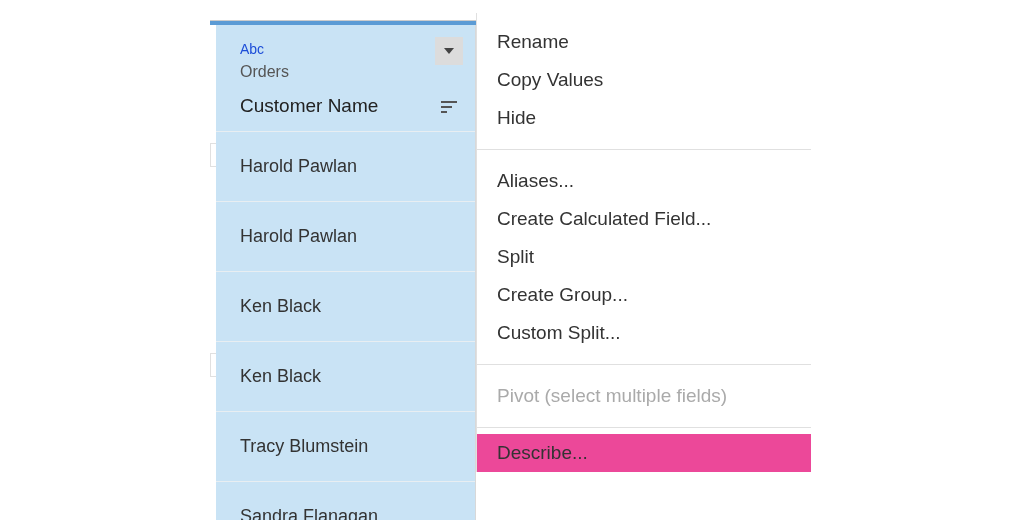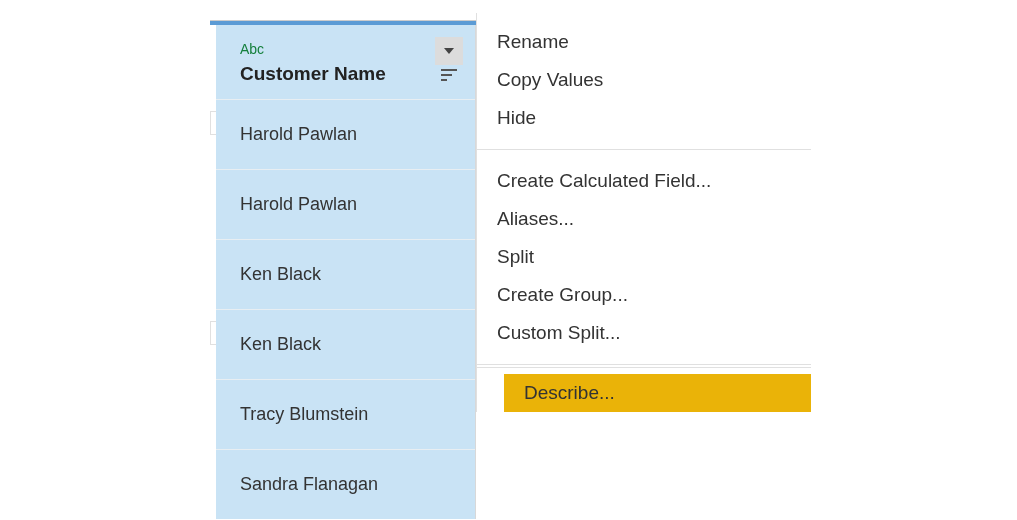--- a/index.html
+++ b/index.html
@@ -34,33 +34,33 @@
       left: 216px;
       width: 260px;
       background: #c9e3f5;
       border-right: 1px solid #d8d8d8;
     }
     .header {
       padding: 16px 20px 14px 24px;
       position: relative;
     }
     .type-label {
-      color: #15803d;
+      color: #1d4ed8;
       font-size: 14px;
       margin-bottom: 6px;
     }
     .table-label {
       color: #555;
       font-size: 16px;
       margin-bottom: 14px;
     }
     .field-name {
       color: #222;
       font-size: 19px;
-      font-weight: 700;
+      font-weight: 400;
       display: inline-block;
     }
     .dropdown-btn {
       position: absolute;
       top: 12px;
       right: 12px;
       width: 28px;
       height: 28px;
       background: #dcdcdc;
       display: flex;
@@ -107,38 +107,38 @@
       padding: 8px 20px;
       font-size: 19px;
       color: #333;
       cursor: pointer;
     }
     .menu-item.disabled {
       color: #aaa;
       cursor: default;
     }
     .menu-item.hover {
-      background: #eab308;
-      margin-left: 27px;
+      background: #ec4899;
     }
     .menu-sep {
       height: 1px;
       background: #e0e0e0;
       margin: 2px 0;
     }
   </style>
 </head>
 <body>
 
 <div class="top-rule"></div>
 <div class="top-rule-divider"></div>
 
 <div class="column">
   <div class="header">
     <div class="type-label">Abc</div>
+    <div class="table-label">Orders</div>
     <div class="field-name">Customer Name</div>
     <div class="dropdown-btn">
       <svg width="10" height="6" viewBox="0 0 10 6">
           <path d="M0 0 L5 6 L10 0 Z" fill="#444"></path>
         </svg>
     </div>
     <svg class="sort-icon" width="16" height="14" viewBox="0 0 16 14">
       <rect x="0" y="0" width="16" height="2" fill="#555"></rect>
       <rect x="0" y="5" width="11" height="2" fill="#555"></rect>
       <rect x="0" y="10" width="6" height="2" fill="#555"></rect>
@@ -169,24 +169,27 @@
 </div>
 
 <div class="menu">
   <div class="menu-group">
     <div class="menu-item">Rename</div>
     <div class="menu-item">Copy Values</div>
     <div class="menu-item">Hide</div>
   </div>
   <div class="menu-sep"></div>
   <div class="menu-group">
+    <div class="menu-item">Aliases...</div>
     <div class="menu-item">Create Calculated Field...</div>
-    <div class="menu-item">Aliases...</div>
     <div class="menu-item">Split</div>
     <div class="menu-item">Create Group...</div>
     <div class="menu-item">Custom Split...</div>
   </div>
   <div class="menu-sep"></div>
+  <div class="menu-group">
+    <div class="menu-item disabled">Pivot (select multiple fields)</div>
+  </div>
   <div class="menu-sep"></div>
   <div class="menu-group" style="padding:4px 0 0 0">
     <div class="menu-item hover">Describe...</div>
   </div>
 </div>
 
 </body></html>

